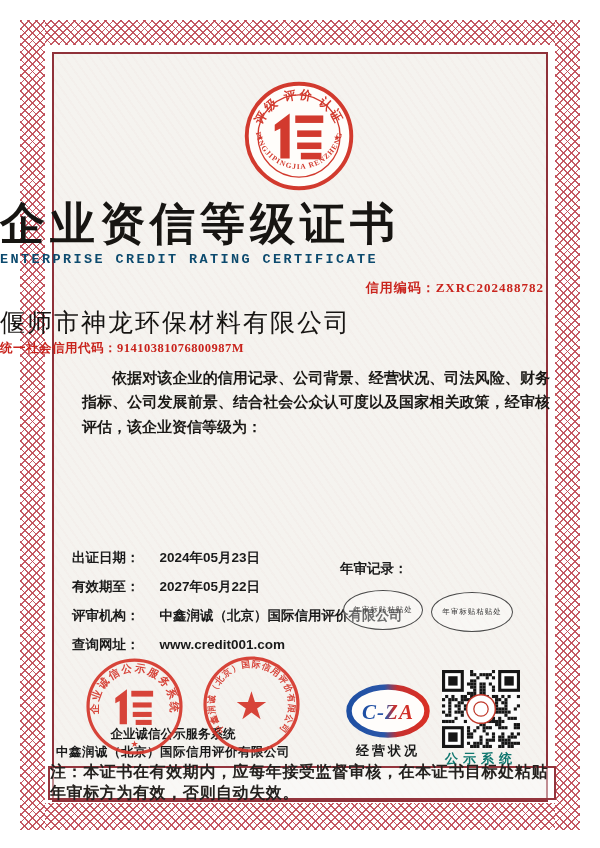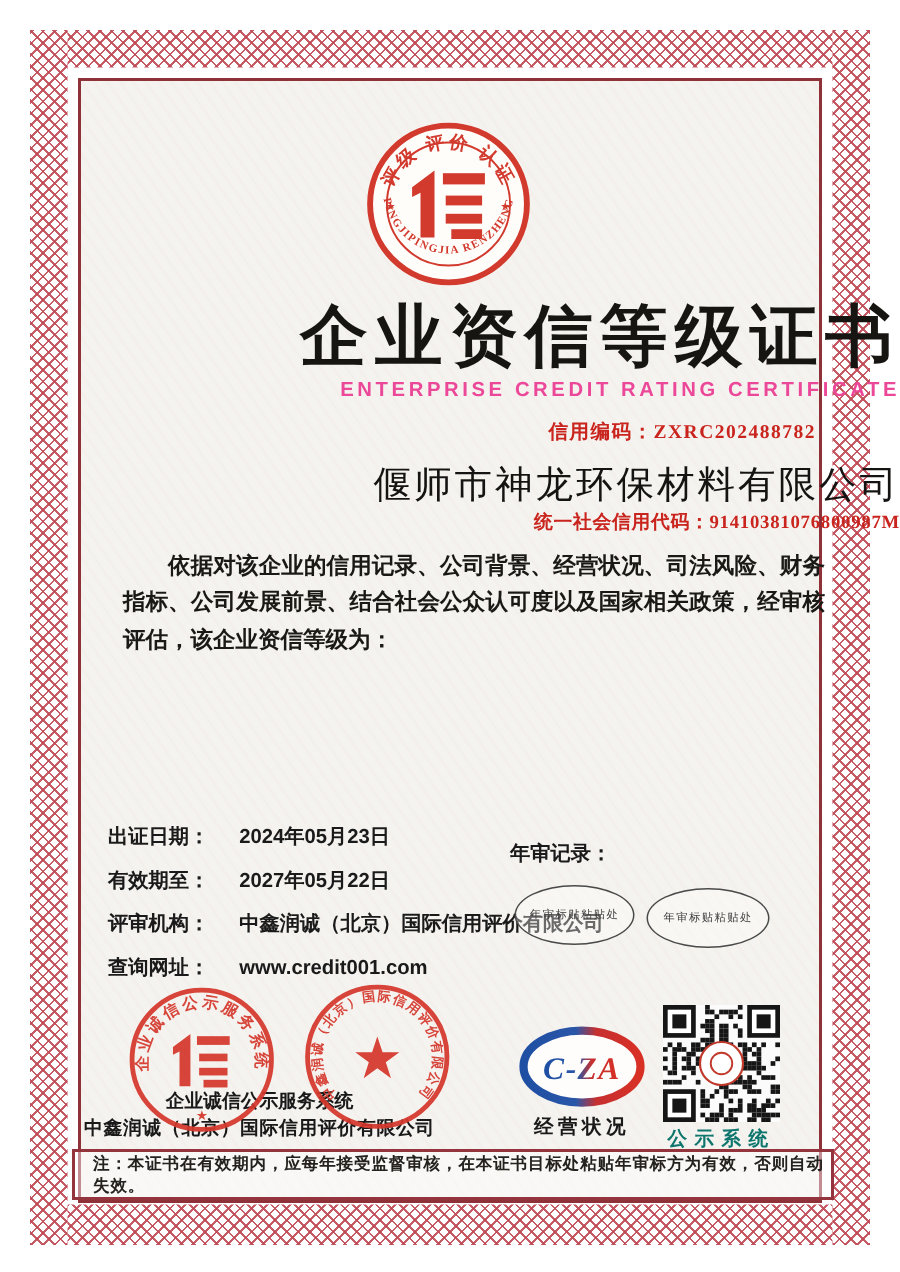--- a/index.html
+++ b/index.html
@@ -16,28 +16,28 @@
   .lat-bottom{left:20px;right:20px;bottom:18px;height:27px;}
   .lat-left{left:20px;top:20px;bottom:18px;width:25px;}
   .lat-right{right:20px;top:20px;bottom:18px;width:25px;}
 
   
   .inner-frame{position:absolute;left:52px;right:52px;top:52px;bottom:46px;
     border:2.5px solid #8f3139;background:#f5f3ef;
     background-image:repeating-linear-gradient(55deg, rgba(190,90,95,.025) 0 2px, rgba(0,0,0,0) 2px 7px);}
 
   .abs{position:absolute;}
-  .ctr{left:0;width:600px;text-align:right;}
+  .ctr{left:0;width:600px;text-align:left;}
 
   
   #seal-top{left:243px;top:80px;width:112px;height:112px;}
 
   
   .title{top:194px;font-size:45px;font-weight:900;letter-spacing:5px;color:#171512;}
-  .subtitle{top:252px;font-size:13.5px;font-weight:700;letter-spacing:2.4px;color:#ec4899;font-family:Liberation Sans, sans-serif;}
+  .subtitle{top:252px;font-size:13.5px;font-weight:700;letter-spacing:2.4px;color:#0c4a6e;font-family:Liberation Mono, monospace;}
   .credit-code{top:279px;right:56px;font-size:13px;font-weight:700;color:#c9241d;letter-spacing:1px;text-align:right;}
   .company{top:306px;font-size:25px;font-weight:400;letter-spacing:2px;color:#161412;}
   .uscc{top:340px;font-size:12.5px;font-weight:700;color:#c9241d;letter-spacing:.5px;}
 
   .statement{top:366px;left:82px;width:468px;font-size:15px;font-weight:700;line-height:1.62;
     text-align:justify;text-indent:2em;color:#1b1916;}
   .rating{top:430px;font-size:63px;font-weight:900;letter-spacing:6px;color:#d5261b;}
 
   
   .details{left:72px;top:549px;font-family:"Liberation Sans","DejaVu Sans",sans-serif;}
@@ -62,21 +62,21 @@
   #cza{left:344px;top:682px;width:88px;height:58px;}
   .cza-caption{left:340px;top:742px;width:96px;text-align:center;font-size:13px;font-weight:700;
     letter-spacing:3px;color:#191919;font-family:"Liberation Sans","DejaVu Sans",sans-serif;}
   #qr{left:442px;top:670px;width:78px;height:78px;background:#fbfbfb;}
   .qr-caption{left:430px;top:750px;width:102px;text-align:center;font-size:13px;font-weight:700;
     letter-spacing:5px;color:#0f766e;font-family:"Liberation Sans","DejaVu Sans",sans-serif;}
 
   
   .footer-box{left:48px;top:766px;width:504px;height:30px;border:2px solid #94353d;
     display:flex;align-items:center;justify-content:center;background:rgba(255,255,255,.45);}
-  .footer-note{font-size:11px;font-weight:700;letter-spacing:.6px;color:#24211e;padding-left:12px;}
+  .footer-note{font-size:16px;font-weight:700;letter-spacing:.6px;color:#24211e;}
 
   svg text{font-family:"Liberation Serif","DejaVu Serif",serif;}
 </style>
 </head>
 <body>
 
 <div class="page">
 
   <div class="lat lat-top"></div>
   <div class="lat lat-bottom"></div>

